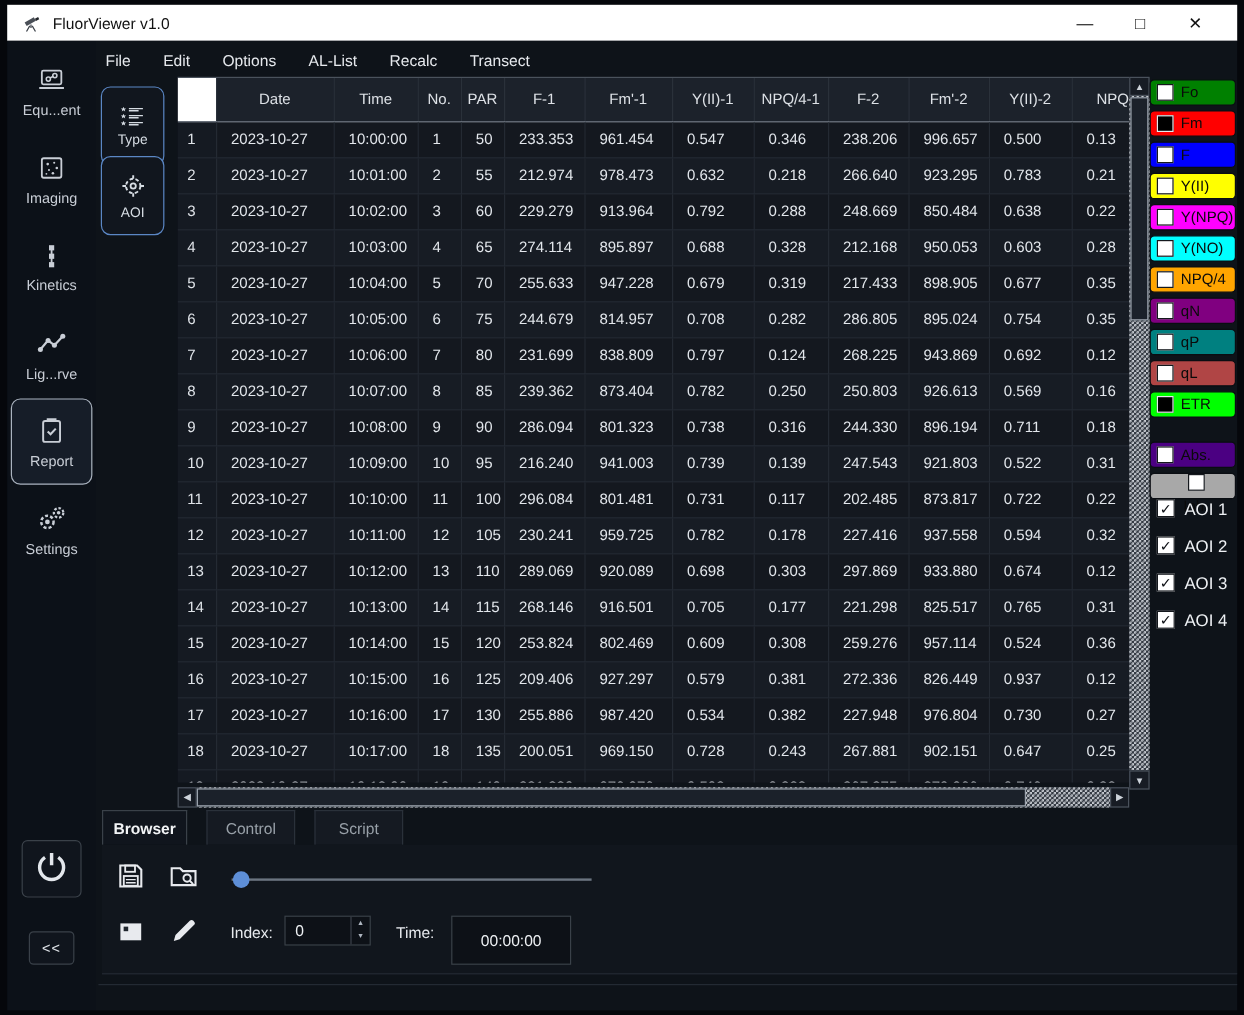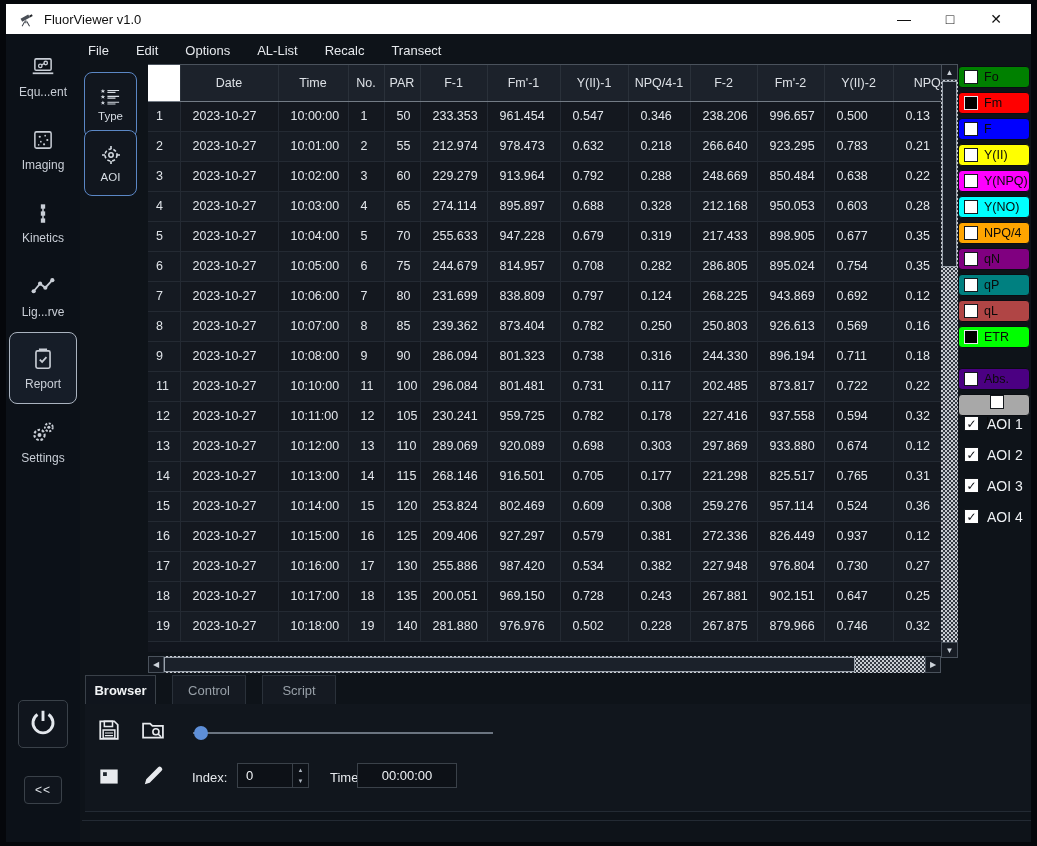--- a/index.html
+++ b/index.html
@@ -156,21 +156,21 @@
   #index-spin .val { flex:1; padding-left:8px; font-size:13px; color:#eef1f4; }
   #index-spin .spin {
     width:16px; height:100%; display:flex; flex-direction:column;
     border-left:1px solid #3a4149;
   }
   #index-spin .spin span {
     flex:1; display:flex; align-items:center; justify-content:center;
     font-size:6px; color:#aeb6c0;
   }
   #time-field {
-    position:absolute; left:272px; top:59px; width:100px; height:25px;
+    position:absolute; left:291px; top:59px; width:100px; height:41px;
     background:#0d1117; border:1px solid #3a4149; display:flex;
     align-items:center; justify-content:center; font-size:13px; color:#eef1f4;
   }
   #statusline { position:absolute; left:2px; right:0; top:786px; border-top:1px solid #232a33; }
 </style>
 </head>
 <body>
 
 <div id="titlebar">
   <span class="app-icon">
@@ -464,20 +464,35 @@
             <td class="">286.094</td>
             <td class="">801.323</td>
             <td class="">0.738</td>
             <td class="">0.316</td>
             <td class="">244.330</td>
             <td class="">896.194</td>
             <td class="">0.711</td>
             <td class="">0.18</td>
           </tr>
           <tr>
+            <td class="rownum">10</td>
+            <td class="">2023-10-27</td>
+            <td class="">10:09:00</td>
+            <td class="">10</td>
+            <td class="">95</td>
+            <td class="">216.240</td>
+            <td class="">941.003</td>
+            <td class="">0.739</td>
+            <td class="">0.139</td>
+            <td class="">247.543</td>
+            <td class="">921.803</td>
+            <td class="">0.522</td>
+            <td class="">0.31</td>
+          </tr>
+          <tr>
             <td class="rownum">11</td>
             <td class="">2023-10-27</td>
             <td class="">10:10:00</td>
             <td class="">11</td>
             <td class="">100</td>
             <td class="">296.084</td>
             <td class="">801.481</td>
             <td class="">0.731</td>
             <td class="">0.117</td>
             <td class="">202.485</td>

